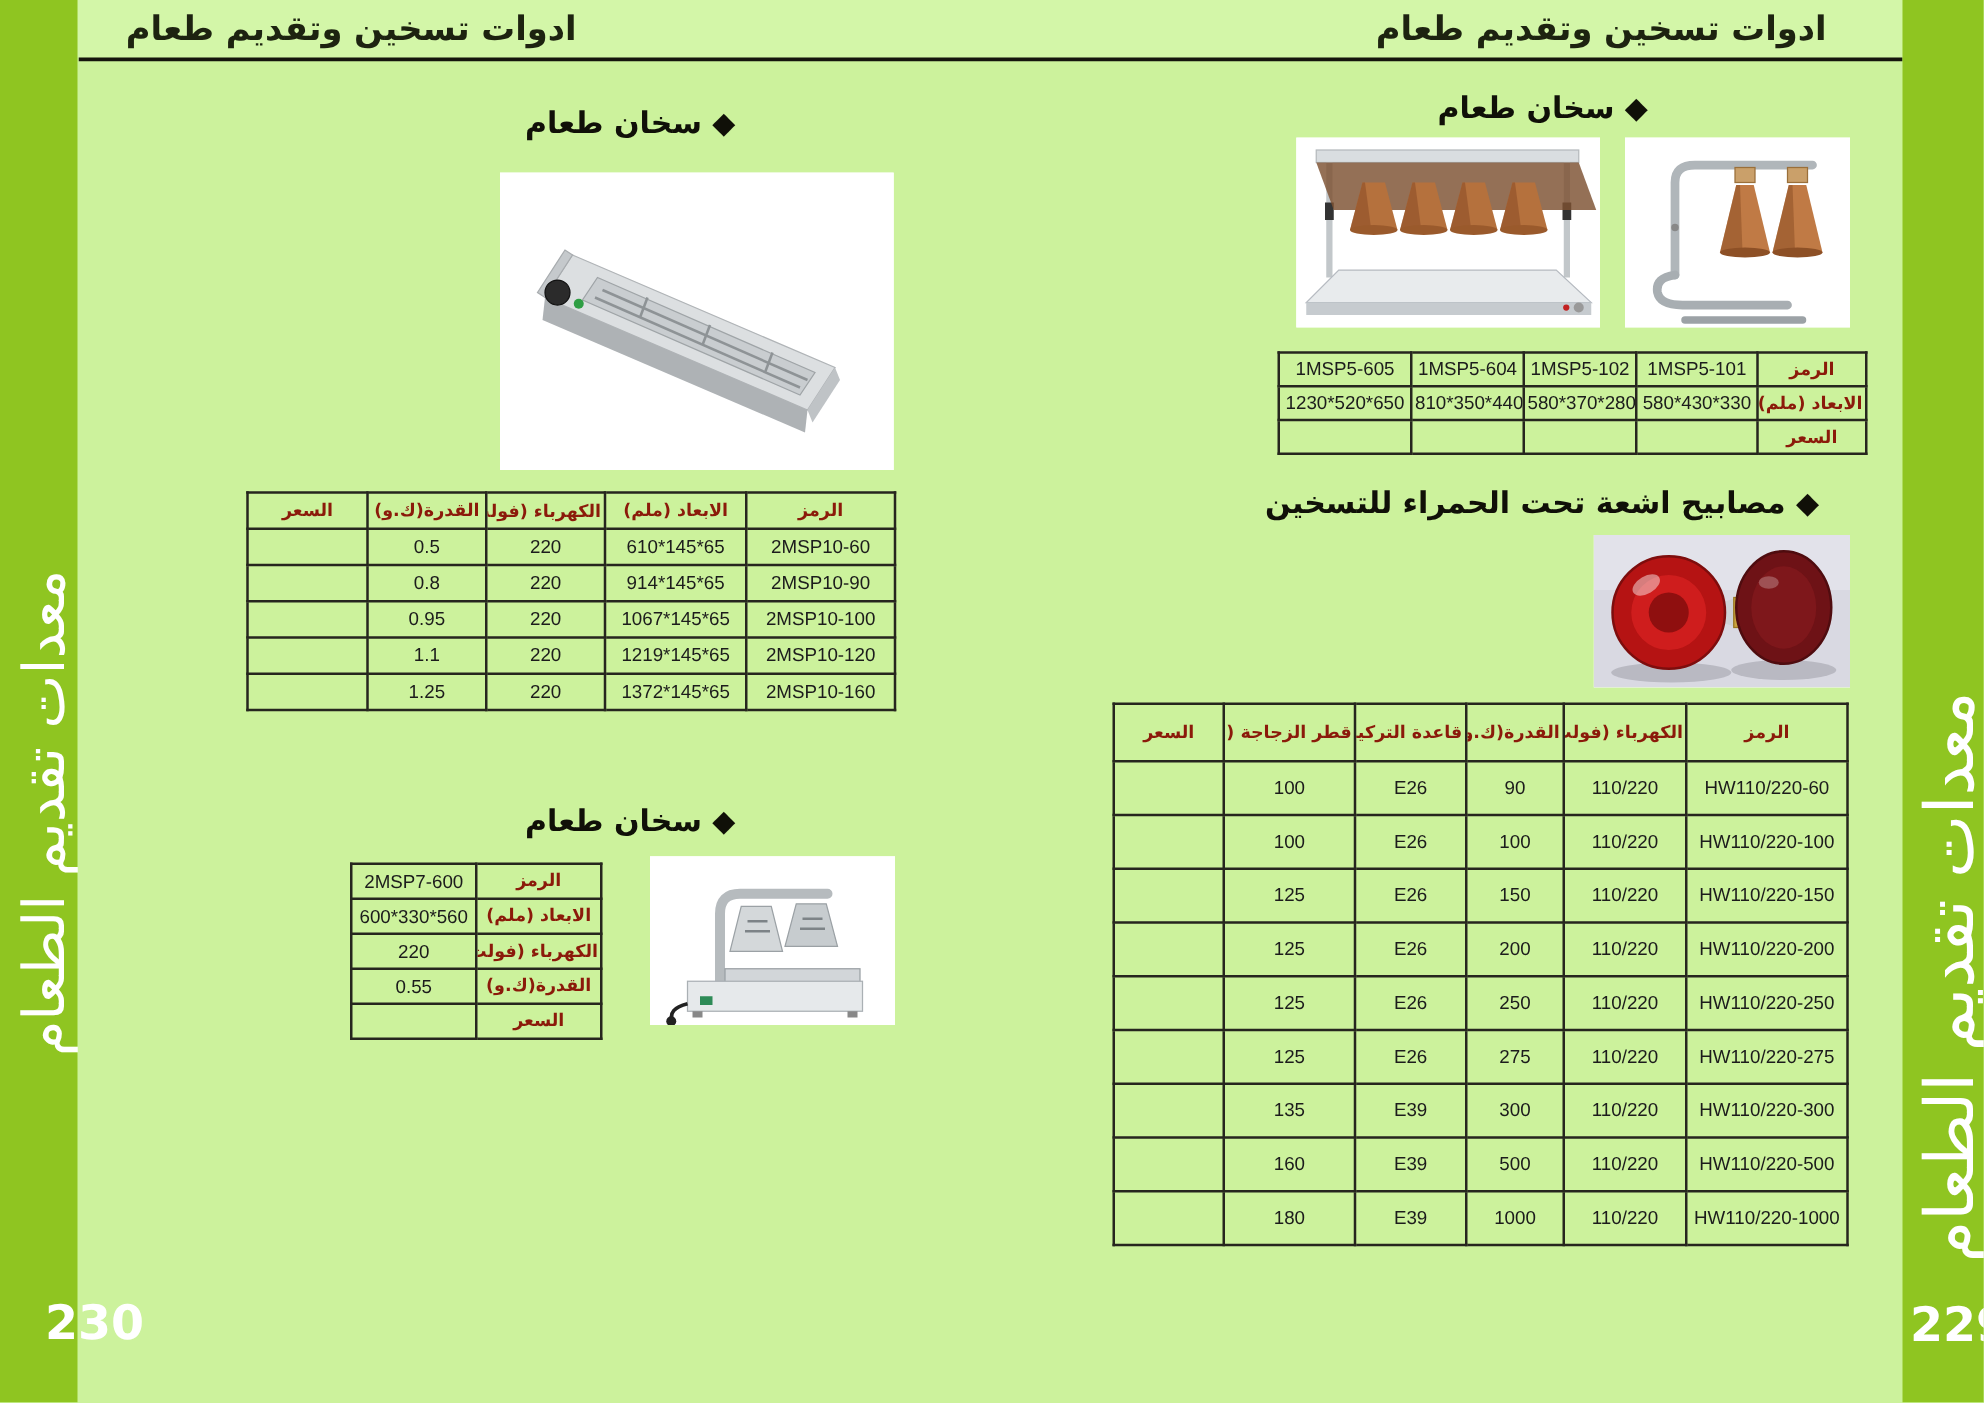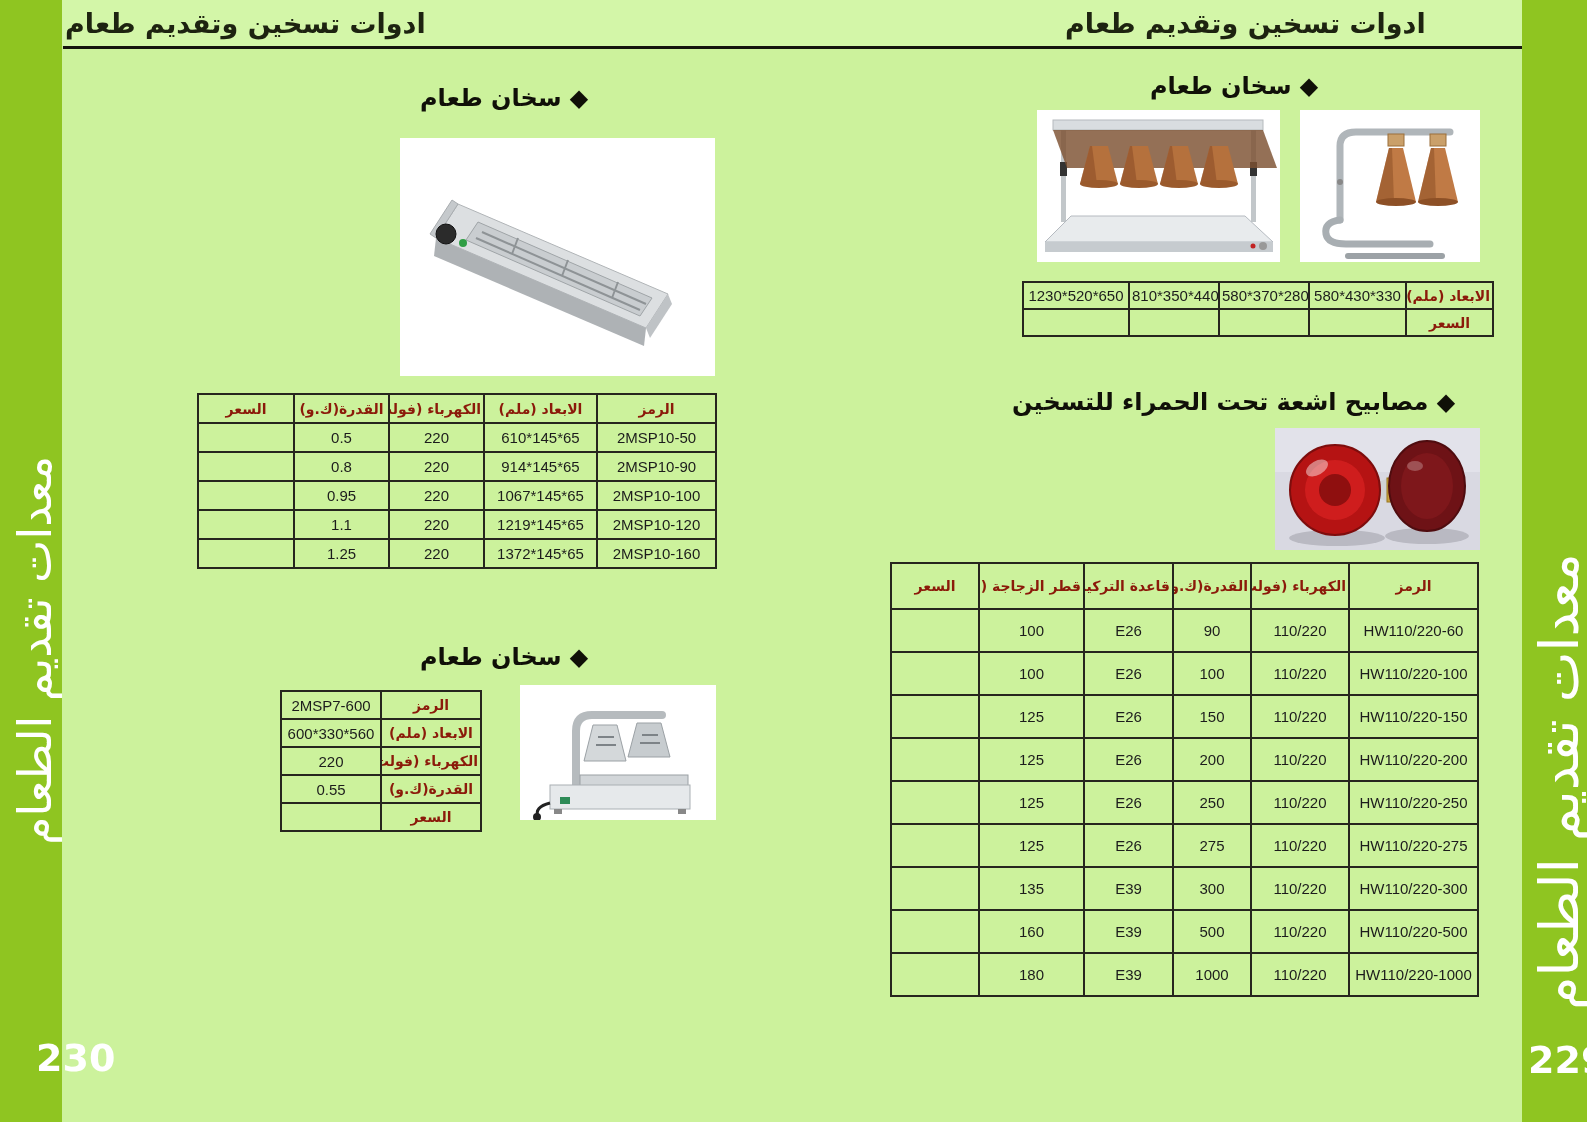--- a/index.html
+++ b/index.html
@@ -24,21 +24,21 @@
   .pagenum{
     position:absolute;color:#ffffff;font-weight:bold;font-size:38px;
     font-family:"DejaVu Sans",sans-serif;
   }
   #pagenum-left{left:8px;top:1036px;margin-left:28px;}
   #pagenum-right{left:1528px;top:1038px;}
   
   #top-band{left:62px;top:0;width:1460px;height:46px;background:#d3f6a8;}
   .pgtitle{
     position:absolute;top:4px;height:40px;line-height:40px;
-    font-size:27px;font-weight:bold;color:#1d2310;text-align:left;direction:rtl;
+    font-size:27px;font-weight:bold;color:#1d2310;text-align:center;direction:rtl;
     font-family:"DejaVu Sans",sans-serif;
   }
   #title-left{left:65px;width:432px;}
   #title-right{left:1065px;width:432px;}
   #header-rule{left:63px;top:46px;width:1459px;height:3px;background:#15150d;}
   
   .heading{
     position:absolute;direction:rtl;text-align:left;
     font-size:24px;font-weight:bold;color:#101008;
     font-family:"DejaVu Sans",sans-serif;white-space:nowrap;
@@ -135,20 +135,27 @@
 <table class="ctable t-codes" style="left:1022px;top:281px;width:470px;">
   <colgroup>
     <col style="width:106px">
       <col style="width:90px">
       <col style="width:90px">
       <col style="width:97px">
       <col style="width:87px">
   </colgroup>
 <tbody>
       <tr>
+        <td>1MSP5-605</td>
+        <td>1MSP5-604</td>
+        <td>1MSP5-102</td>
+        <td>1MSP5-101</td>
+        <td class="lbl">الرمز</td>
+      </tr>
+      <tr>
         <td>1230*520*650</td>
         <td>810*350*440</td>
         <td>580*370*280</td>
         <td>580*430*330</td>
         <td class="lbl">الابعاد (ملم)</td>
       </tr>
       <tr>
         <td></td>
         <td></td>
         <td></td>
@@ -309,21 +316,21 @@
         <td class="lbl">القدرة(ك.و)</td>
         <td class="lbl">الكهرباء (فولت)</td>
         <td class="lbl">الابعاد (ملم)</td>
         <td class="lbl">الرمز</td>
       </tr>
       <tr>
         <td></td>
         <td>0.5</td>
         <td>220</td>
         <td>610*145*65</td>
-        <td>2MSP10-50</td>
+        <td>2MSP10-60</td>
       </tr>
       <tr>
         <td></td>
         <td>0.8</td>
         <td>220</td>
         <td>914*145*65</td>
         <td>2MSP10-90</td>
       </tr>
       <tr>
         <td></td>

